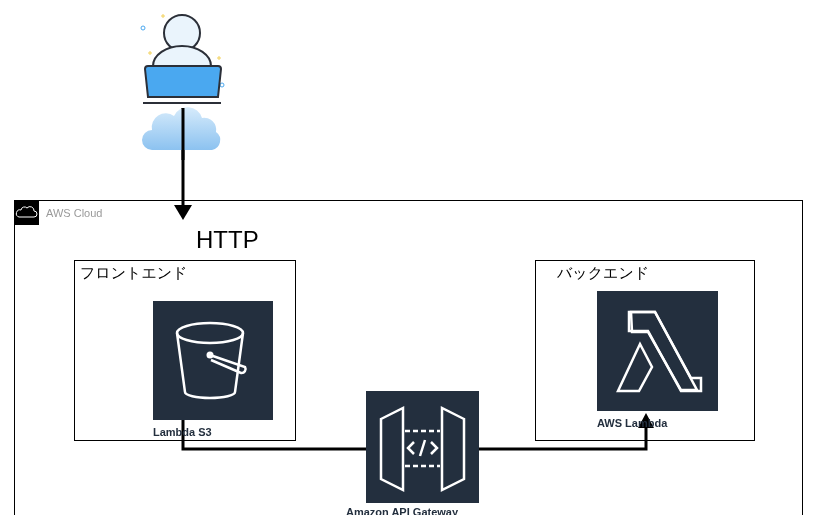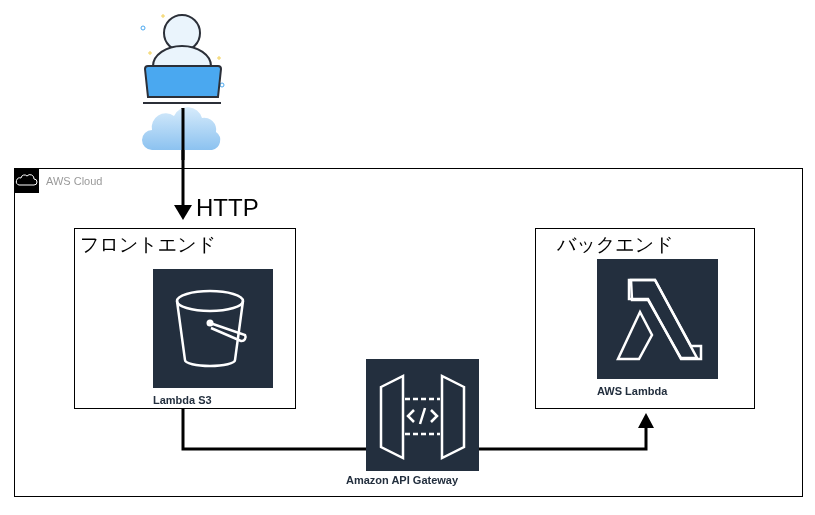--- a/index.html
+++ b/index.html
@@ -1,24 +1,24 @@
 <!DOCTYPE html>
 <html><head>
 <meta charset="utf-8">
 <style>
   html, body { margin:0; padding:0; background:#fff; }
   body { width:815px; height:515px; position:relative; overflow:hidden; font-family:"Liberation Sans", sans-serif; }
-  .abs { position:absolute; }
+  .abs { position:absolute;margin-top:32px; }
   #cloud-group { left:14px; top:168px; width:789px; height:329px; border:1px solid #000; box-sizing:border-box; }
   #cloud-tag { left:14px; top:168px; width:25px; height:25px; background:#000; }
   #cloud-label { left:46px; top:175px; font-size:11px; color:#9a9a9a; }
   .group-box { border:1px solid #000; box-sizing:border-box; background:#fff; }
   #frontend-box { left:74px; top:228px; width:222px; height:181px; }
   #backend-box { left:535px; top:228px; width:220px; height:181px; }
-  .group-title { font-size:19px; color:#000; }
+  .group-title { font-size:15px; color:#000; }
   #frontend-title { left:80px; top:232px; }
   #backend-title { left:557px; top:232px;text-align:right; }
   .svc-icon { background:#232f3e; }
   #s3-icon { left:153px; top:269px; width:120px; height:119px; }
   #lambda-icon { left:597px; top:259px; width:121px; height:120px; }
   #apigw-icon { left:366px; top:359px; width:113px; height:112px; }
   .svc-label { font-size:11px; font-weight:bold; color:#232f3e; white-space:nowrap; }
   #s3-label { left:153px; top:394px; width:120px; }
   #lambda-label { left:597px; top:385px; width:121px; }
   #apigw-label { left:346px; top:474px; width:153px; }

